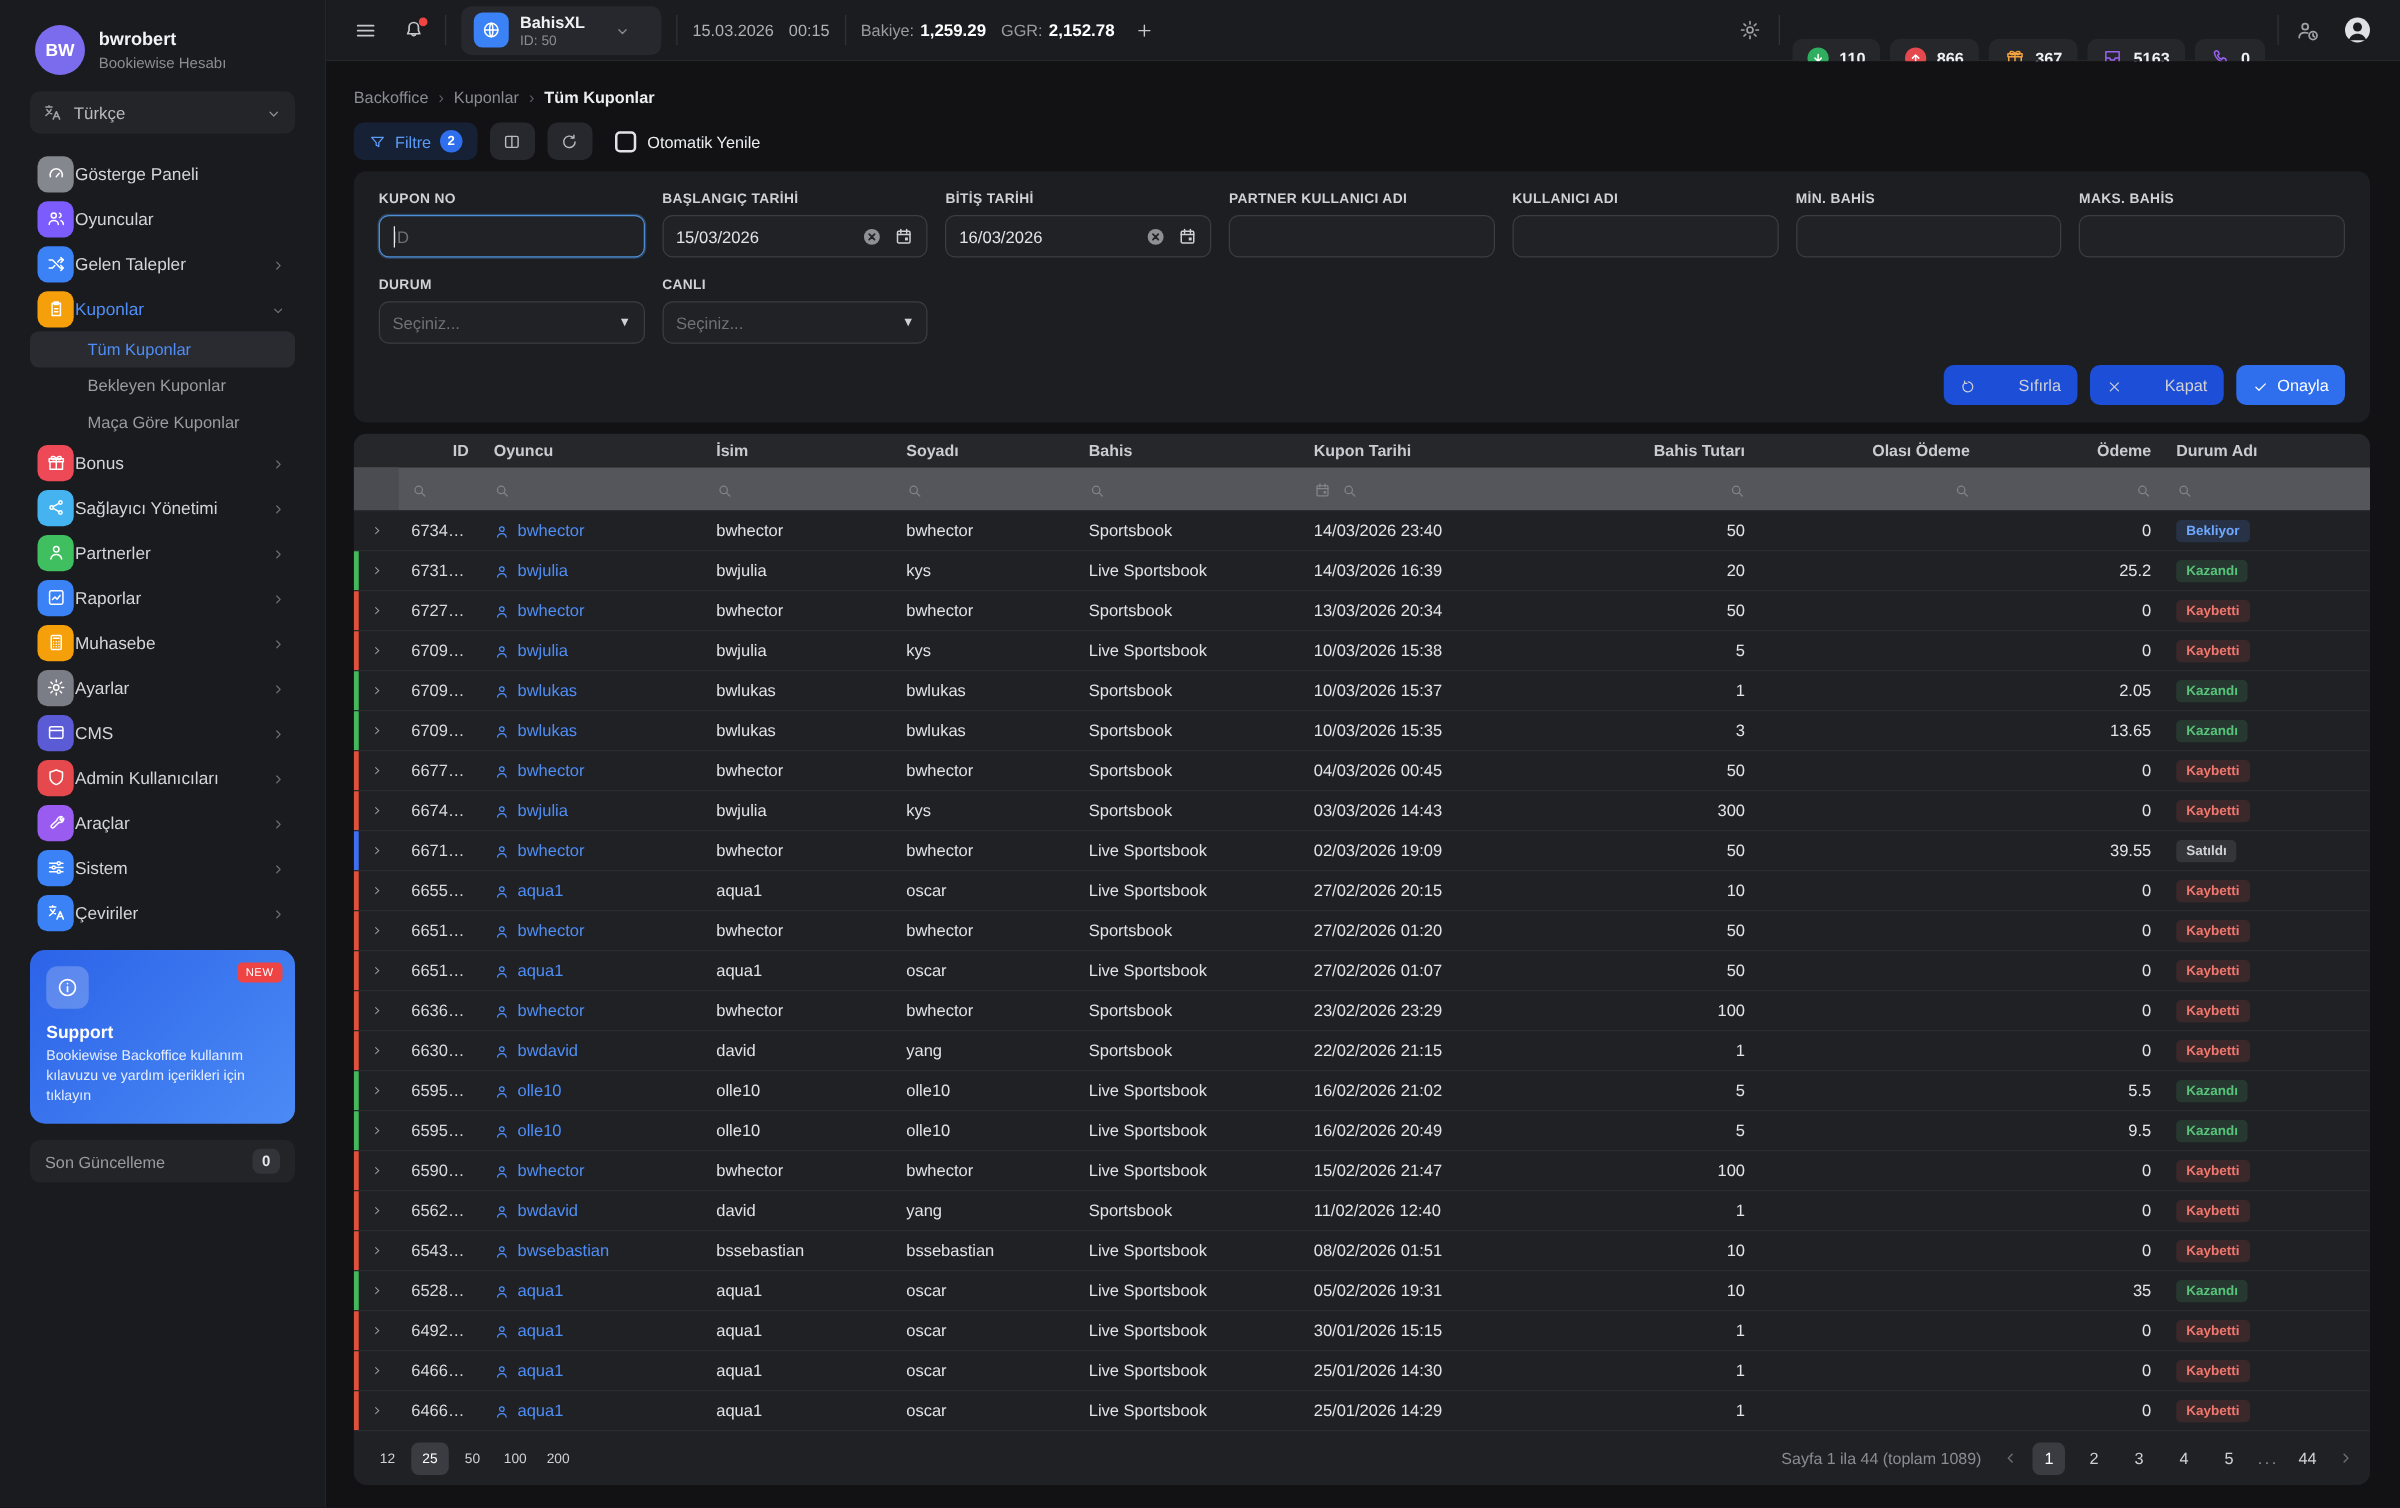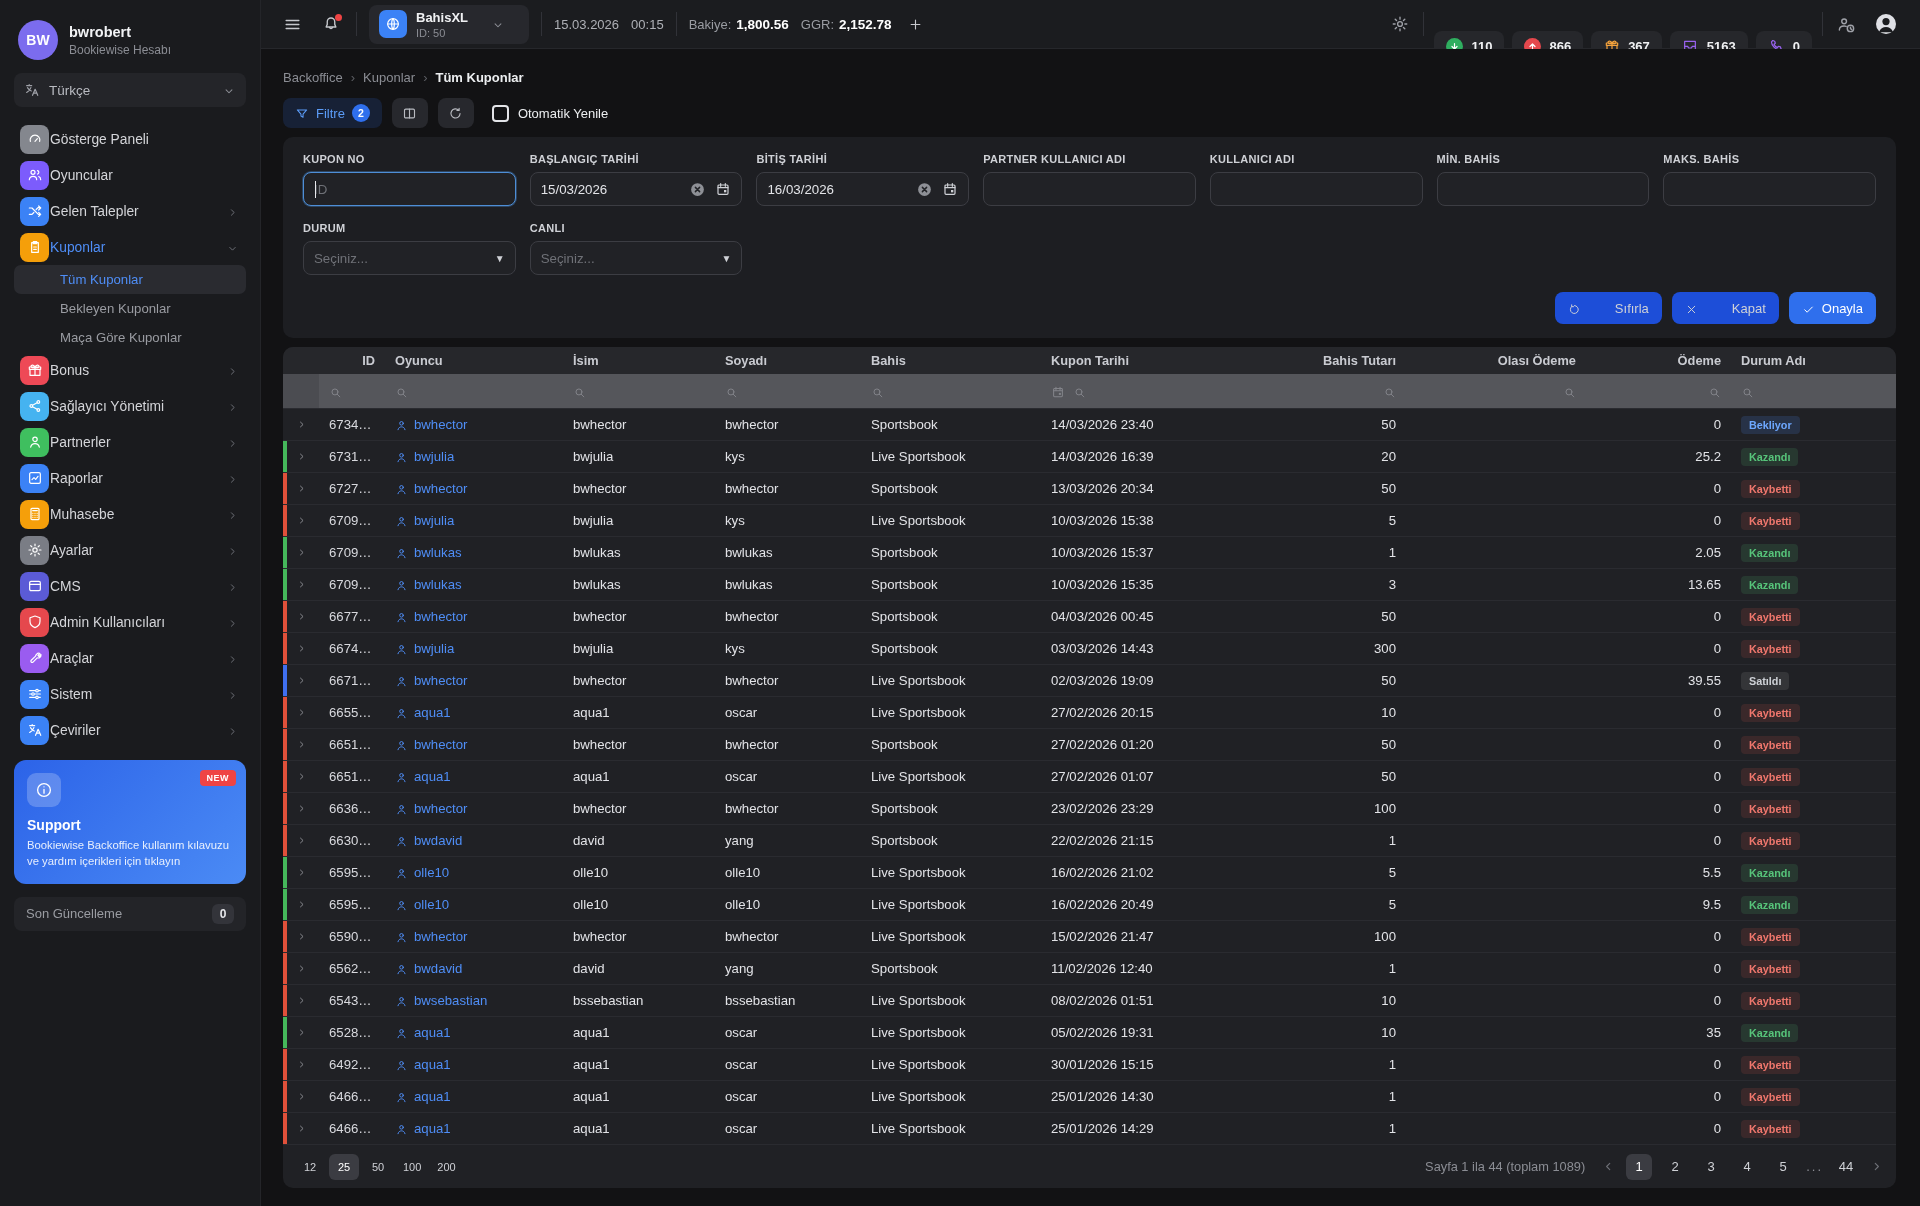--- a/index.html
+++ b/index.html
@@ -8,21 +8,21 @@
     background:#121214; color:#e6e7ea;
     font-family:"Liberation Sans", sans-serif; font-size:13px;
     position:relative;
   }
   .ic { display:inline-block; vertical-align:middle; }
   svg.ic { fill:none; stroke:currentColor; stroke-width:1.8; stroke-linecap:round; stroke-linejoin:round; }
 
   
   .sidebar {
     position:absolute; left:0; top:0; width:261px; height:1206px;
-    background:#1a1b1e; border-right:1px solid #242529; padding:18px 14px; overflow:hidden;
+    background:#1a1b1e; border-right:1px solid #242529; padding:18px 24px; overflow:hidden;
   }
   .user-row { display:flex; align-items:center; gap:11px; padding:2px 4px 0; }
   .avatar-bw { width:40px; height:40px; border-radius:50%; background:#7b6cee; color:#fff;
     display:flex; align-items:center; justify-content:center; font-weight:bold; font-size:14px; }
   .user-name { font-size:14.5px; font-weight:bold; color:#f2f3f5; }
   .user-account { font-size:12px; color:#8b8d94; margin-top:3px; }
   .lang-select { margin-top:13px; height:34px; background:#242529; border:none; border-radius:8px;
     width:100%; display:flex; align-items:center; gap:9px; padding:0 10px; color:#b9bbc1; font-size:13.5px; cursor:pointer; }
   .lang-select .grow { flex:1; text-align:left; }
   nav { margin-top:14px; }
@@ -34,21 +34,21 @@
   .nav-chev { color:#6e7077; width:14px; }
   .nav-sub { }
   .nav-sub-item { height:29px; display:flex; align-items:center; padding-left:46px; font-size:13.2px;
     color:#9a9ca2; border-radius:7px; cursor:pointer; }
   .nav-sub-item.active { background:#2a2b30; color:#4f8ef7; }
   .support-card { position:relative; margin-top:12px; border-radius:12px; padding:13px 13px 14px;
     background:linear-gradient(135deg,#2c63e8, #4b8bf5); overflow:hidden; cursor:pointer; }
   .support-ic { width:34px; height:34px; border-radius:9px; background:rgba(255,255,255,.22);
     display:flex; align-items:center; justify-content:center; color:#fff; }
   .support-new { position:absolute; top:10px; right:10px; background:#ef4444; color:#fff;
-    font-size:9px; font-weight:bold; letter-spacing:.5px; padding:3px 7px; border-radius:4px; }
+    font-size:9px; font-weight:normal; letter-spacing:.5px; padding:3px 7px; border-radius:4px; }
   .support-title { margin-top:10px; font-size:14px; font-weight:bold; color:#fff; }
   .support-desc { margin-top:5px; font-size:11.3px; line-height:1.4; color:rgba(255,255,255,.88); }
   .last-update { margin-top:13px; height:34px; background:#232428; border-radius:8px;
     display:flex; align-items:center; padding:0 12px; color:#9a9ca2; font-size:13px; }
   .last-update .badge0 { margin-left:auto; background:#33343a; color:#e6e7ea; min-width:22px; height:20px;
     border-radius:6px; display:flex; align-items:center; justify-content:center; font-size:12px; font-weight:bold; }
 
   
   .topbar { position:absolute; left:261px; top:0; right:0; height:49px; background:#1b1c1f;
     border-bottom:1px solid #26272b; display:flex; align-items:center; padding:0 18px; gap:12px; }
@@ -405,21 +405,21 @@
         </svg></span>
   </button>
   <div class="vdiv"></div>
   <div class="top-date">
     <span>15.03.2026</span>
     <span>00:15</span>
   </div>
   <div class="vdiv"></div>
   <div class="kv">
     <span class="k">Bakiye:</span>
-    <span class="v">1,800.56</span>
+    <span class="v">1,259.29</span>
   </div>
   <div class="kv">
     <span class="k">GGR:</span>
     <span class="v">2,152.78</span>
   </div>
   <button class="icon-btn">
       <span id="ic-plus"><svg class="ic" style="width:15px;height:15px;color:#c6c8cd;" viewBox="0 0 24 24" fill="none" stroke="currentColor" stroke-width="1.8" stroke-linecap="round" stroke-linejoin="round">
           <path d="M12 5v14M5 12h14"></path>
         </svg></span>
     </button>

